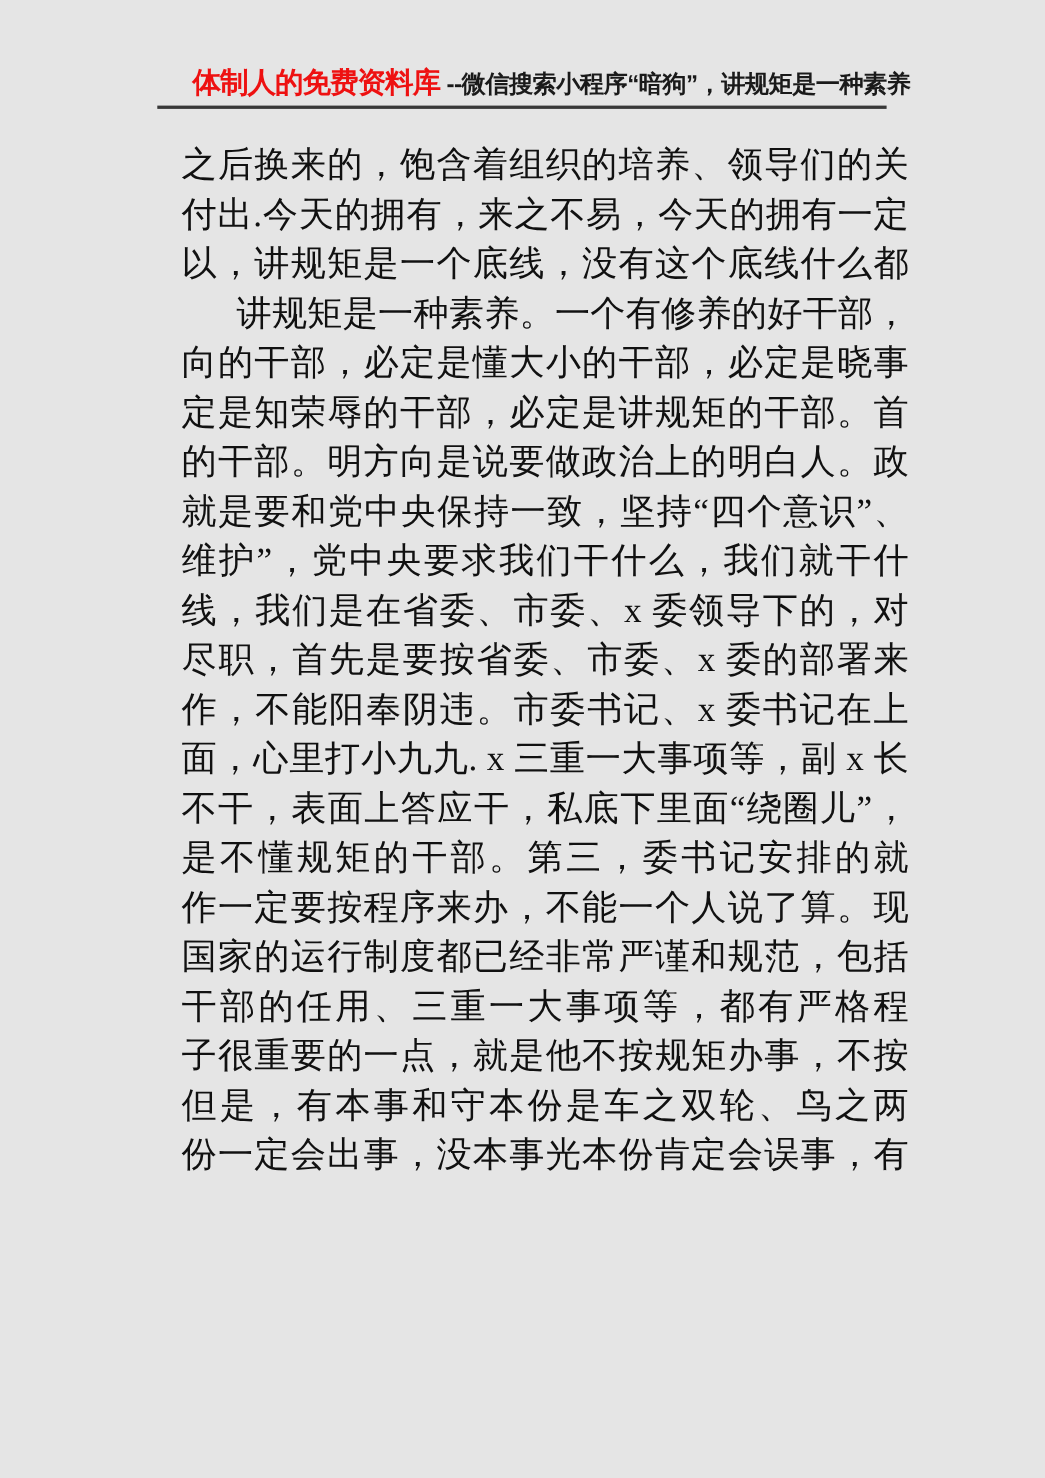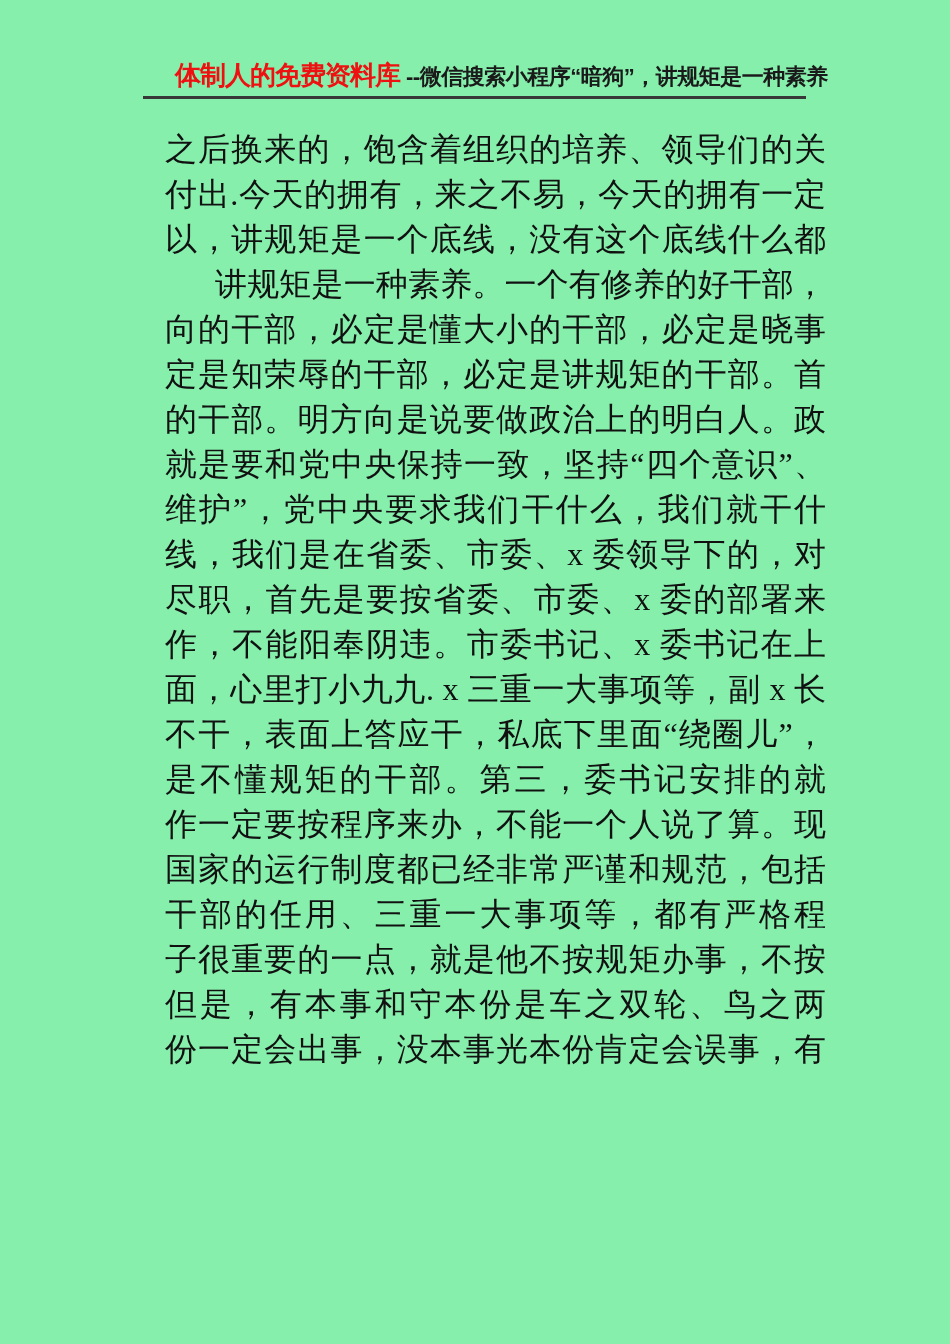--- a/index.html
+++ b/index.html
@@ -73,21 +73,21 @@
   .text-line.short {
     text-align-last: left;
   }
   .text-line.indent {
     text-indent: 50px;
   }
 </style>
 </head>
 <body>
 
-<div class="page" style="background: #86efac;">
+<div class="page" style="background: #e5e5e5;">
 
   <header class="promo-header">
     <span class="brand" style="color: rgb(238, 17, 17);">体制人的免费资料库</span>
     <span class="tagline" style="color: rgb(26, 26, 26);">--微信搜索小程序“暗狗”，讲规矩是一种素养</span>
   </header>
 
   <div class="header-rule" style="background: rgb(56, 56, 56);"></div>
 
   <main class="doc-body">
       <div class="text-line">之后换来的，饱含着组织的培养、领导们的关爱、家人们的</div>

